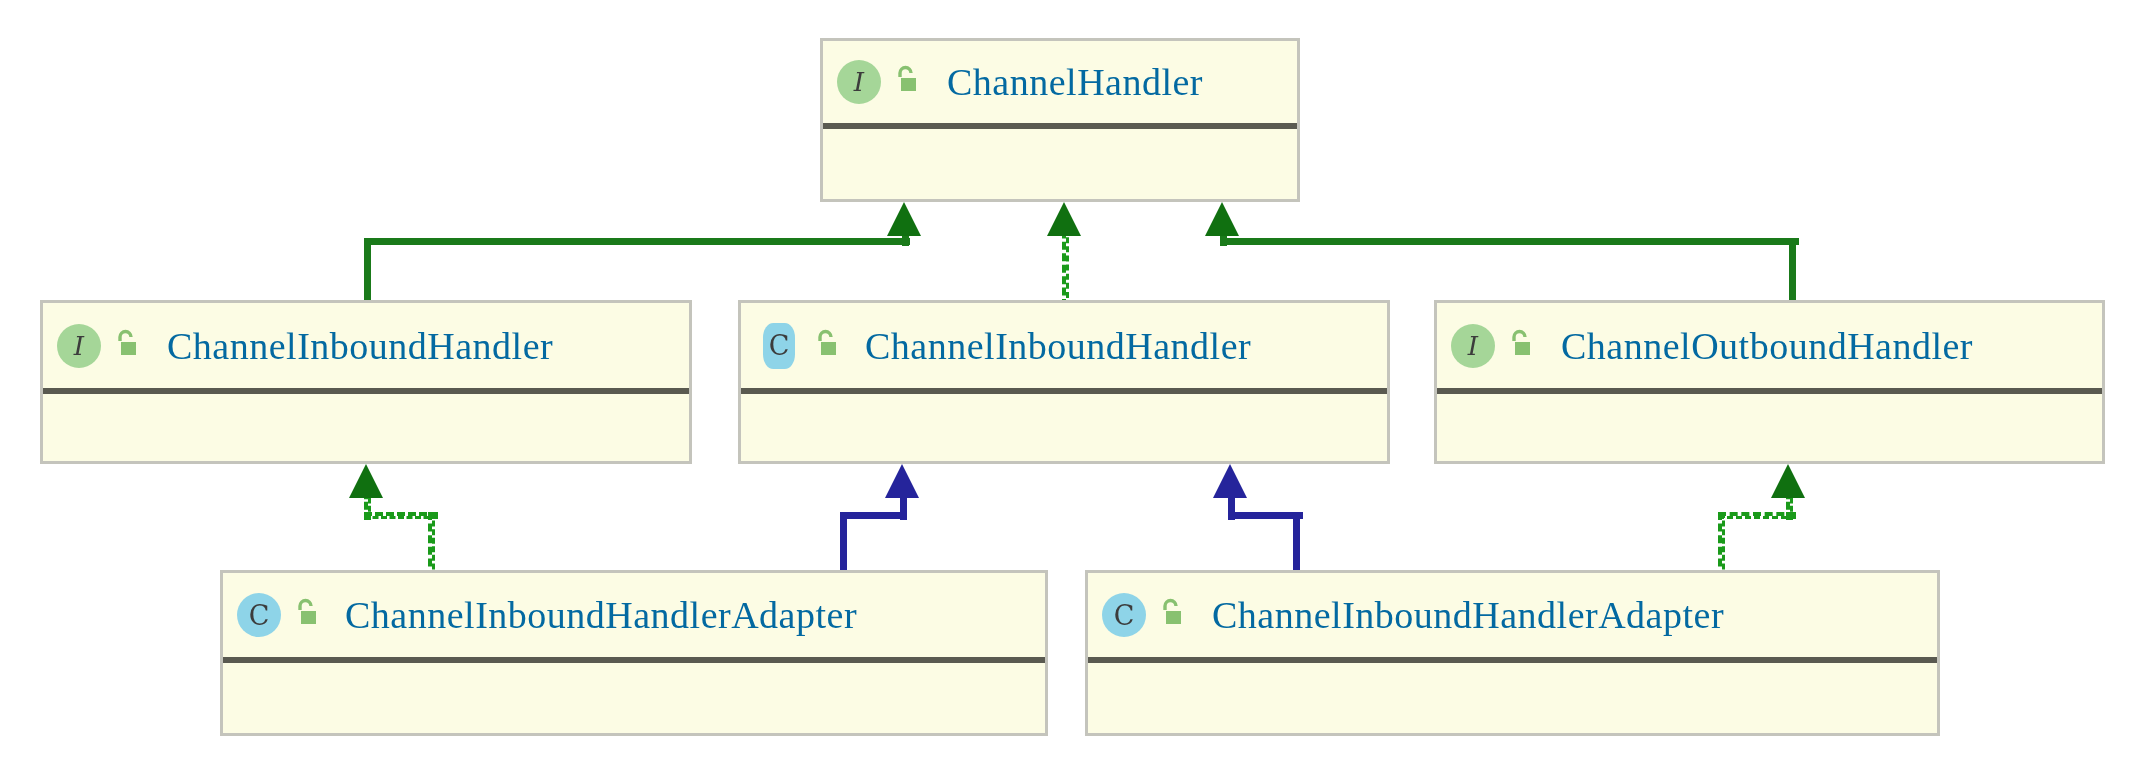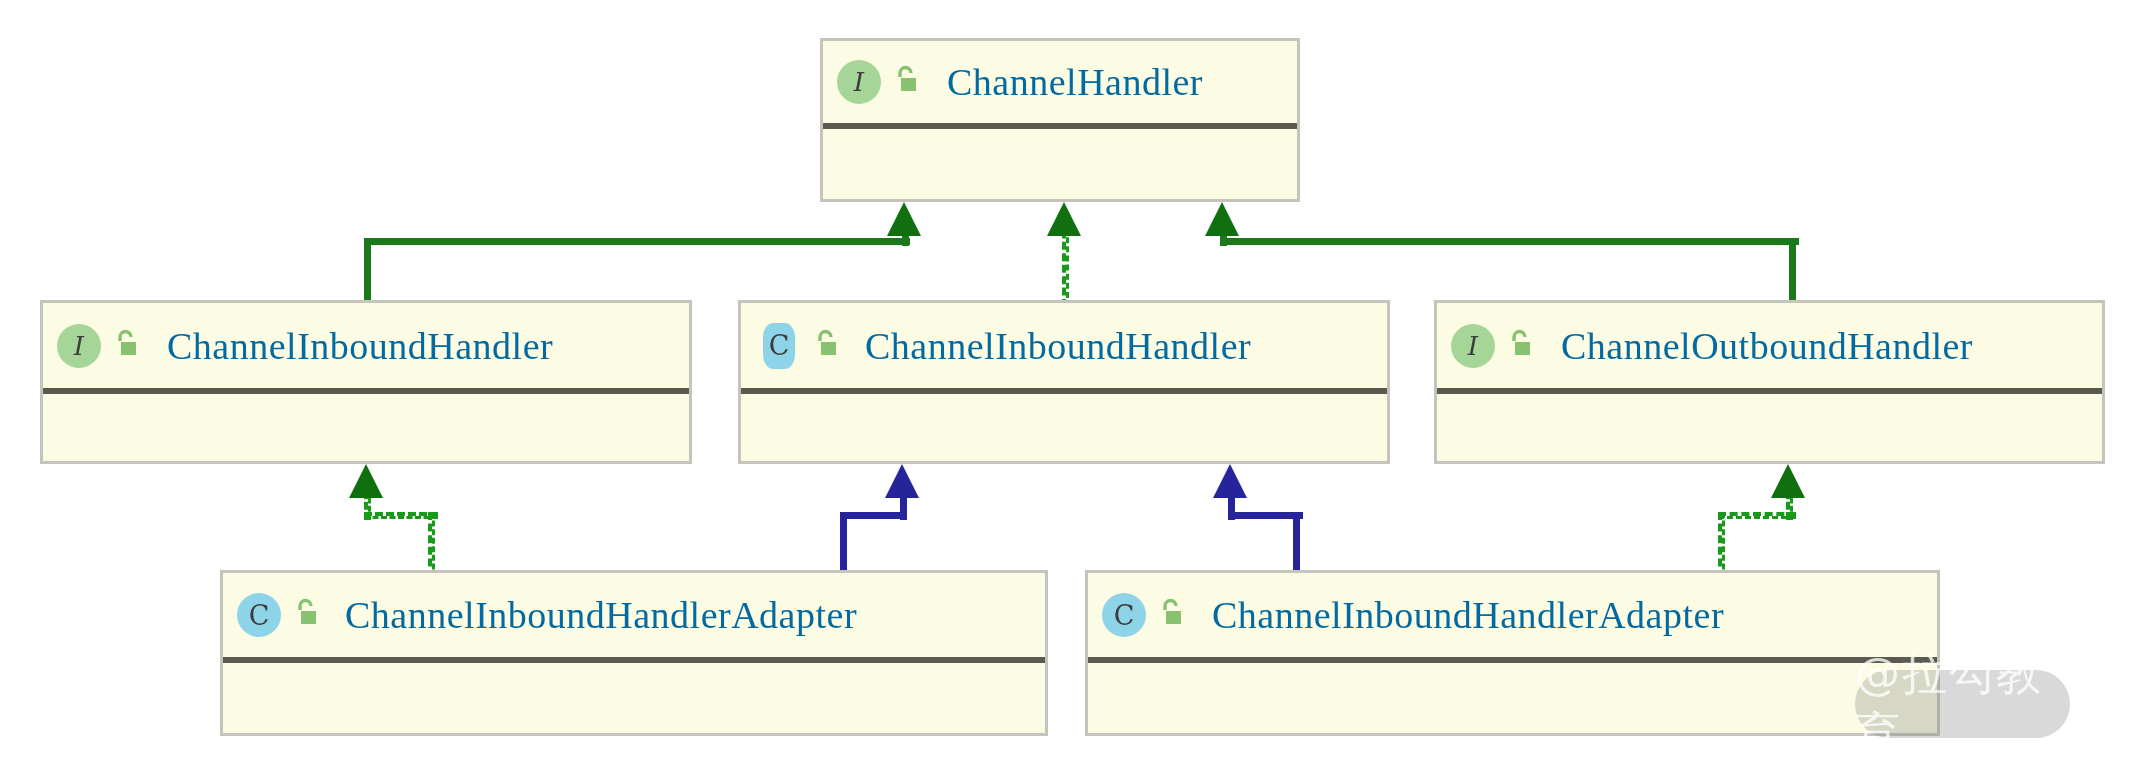--- a/index.html
+++ b/index.html
@@ -283,16 +283,15 @@
         <svg width="26" height="30" viewBox="0 0 26 30" aria-hidden="true">
           <path d="M7 12 V8 a5.5 5.5 0 0 1 11 0" fill="none" stroke="#88c170" stroke-width="3.4"></path>
           <rect x="8" y="13" width="15" height="13" fill="#88c170"></rect>
         </svg>
       </span>
       <span class="uml-title" style="font-size:38px; margin-left:28px;">ChannelInboundHandlerAdapter</span>
     </div>
     <div class="uml-body"></div>
   </div>
 
-  <div id="watermark" style="left:1855px; top:670px; width:215px; height:68px;">@拉勾教育</div>
 
 
 </div>
 
 </body></html>

